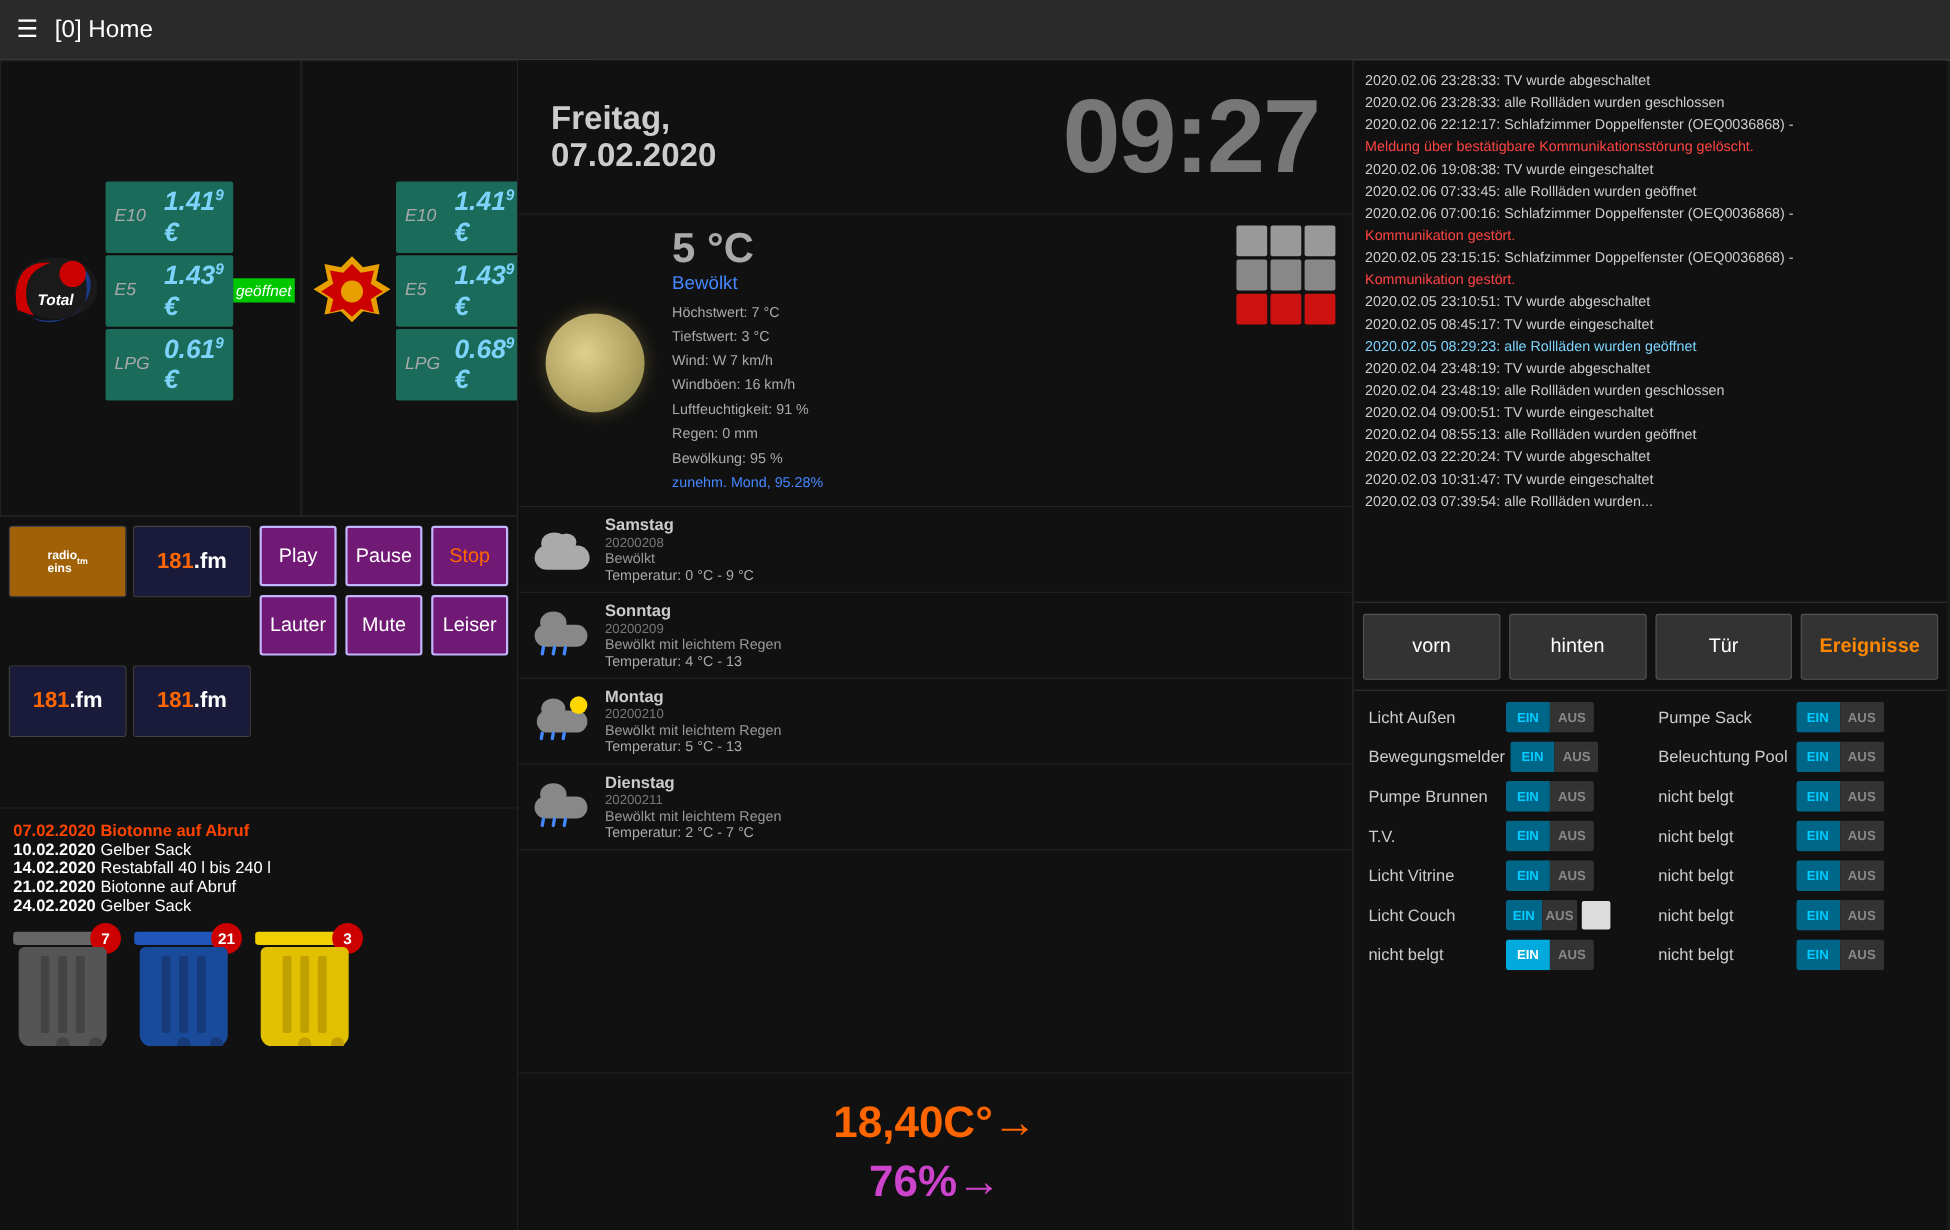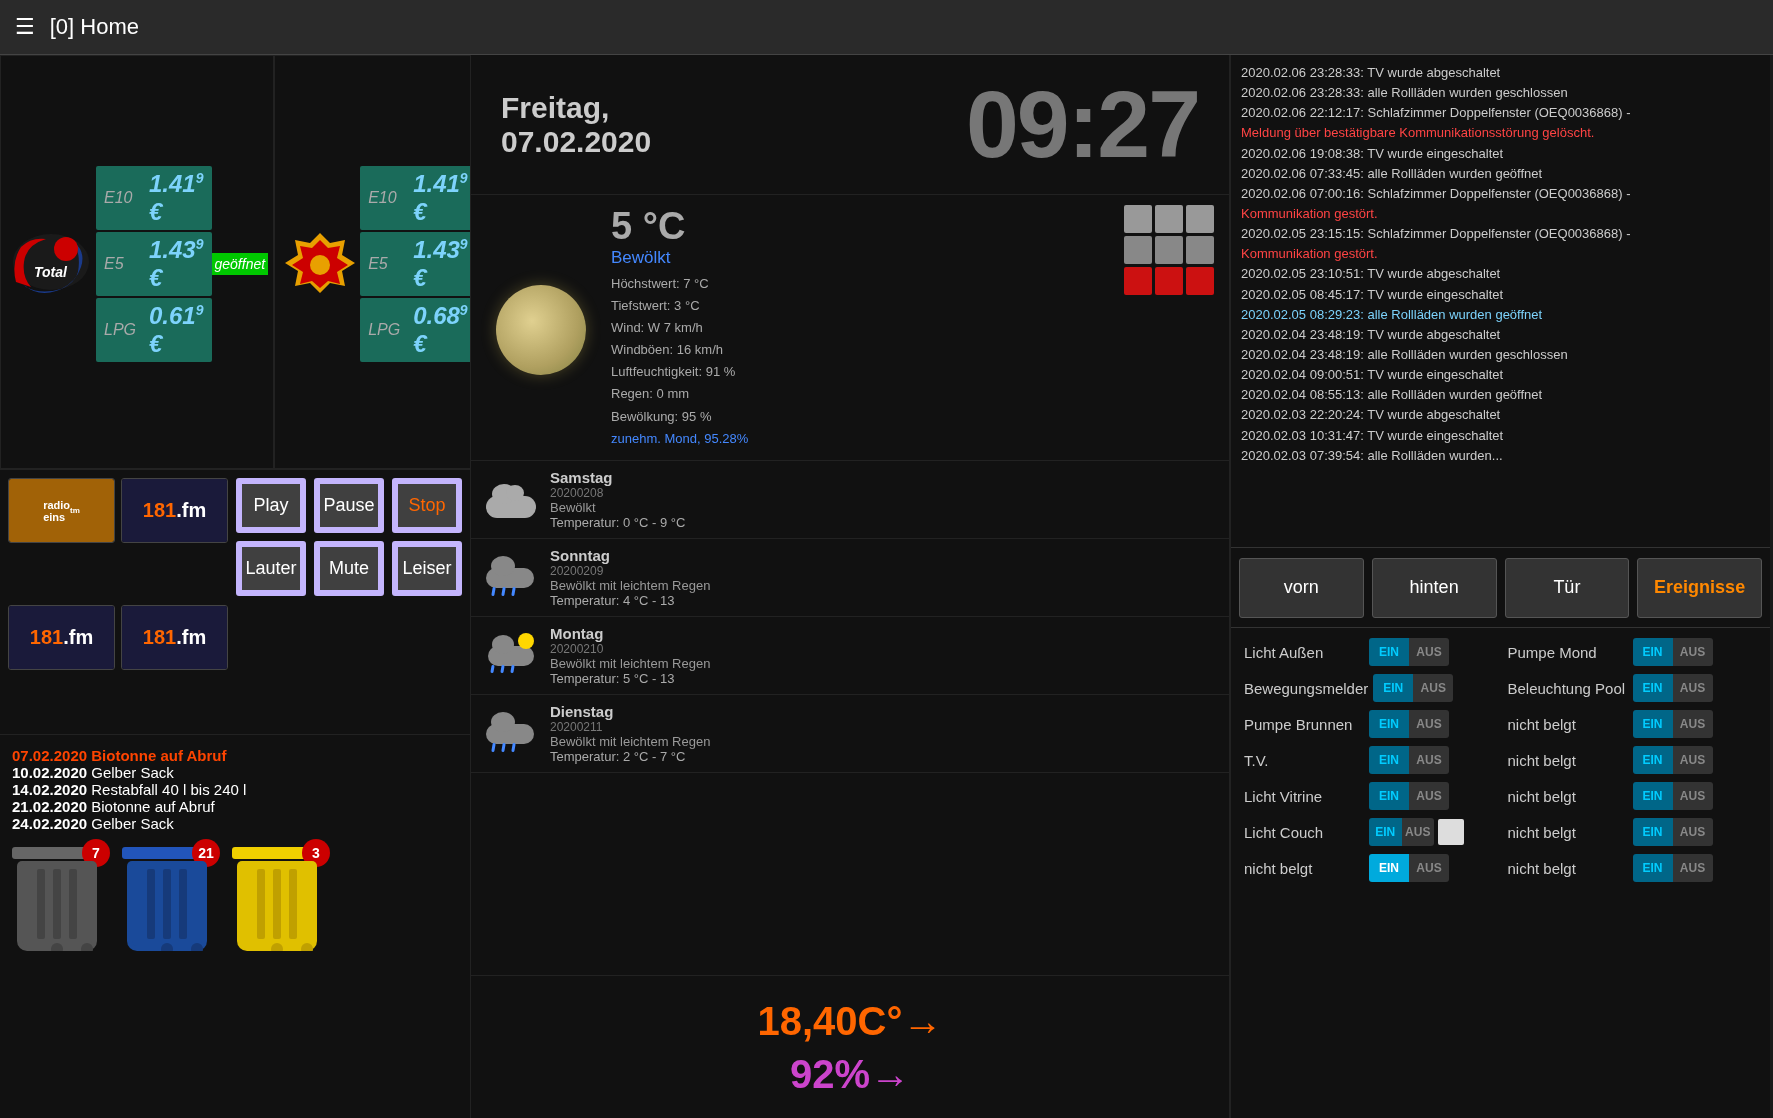--- a/index.html
+++ b/index.html
@@ -117,22 +117,22 @@
       display: flex;
       gap: 8px;
     }
     .media-controls-bottom {
       display: flex;
       gap: 8px;
     }
     .media-btn {
       flex: 1;
       height: 55px;
-      background: #404040;
-      border: 6px solid #c4b5fd;
+      background: #701a75;
+      border: 2px solid #c4b5fd;
       color: #fff;
       font-size: 18px;
       cursor: pointer;
       border-radius: 3px;
       display: flex;
       align-items: center;
       justify-content: center;
     }
     .media-btn.stop-btn { color: #ff6600; }
     .trash-icons {
@@ -657,21 +657,21 @@
           <div class="forecast-day">Dienstag</div>
           <div class="forecast-date">20200211</div>
           <div class="forecast-condition">Bewölkt mit leichtem Regen</div>
           <div class="forecast-temp">Temperatur: 2 °C -  7 °C</div>
         </div>
       </div>
     </div>
 
     <div style="border-top:1px solid #222; padding:20px; display:flex; flex-direction:column; align-items:center; justify-content:center; gap:8px; flex-shrink:0; height:145px;">
       <div style="font-size:40px; color:#ff6600; font-weight:bold;">18,40C°→</div>
-      <div style="font-size:40px; color:#cc44cc; font-weight:bold;">92%→</div>
+      <div style="font-size:40px; color:#cc44cc; font-weight:bold;">76%→</div>
     </div>
   </div>
 
   <div style="grid-column:3; grid-row:1/4; display:flex; flex-direction:column; background:#111; border-left:1px solid #222;">
 
     <div style="flex:1; padding:8px 10px; overflow:hidden; font-size:13px; line-height:1.55; border-bottom:1px solid #333;">
       <div style="color:#ccc;">2020.02.06 23:28:33: TV wurde abgeschaltet</div>
       <div style="color:#ccc;">2020.02.06 23:28:33: alle Rollläden wurden geschlossen</div>
       <div style="color:#ccc;">2020.02.06 22:12:17: Schlafzimmer Doppelfenster (OEQ0036868) -</div>
       <div style="color:#ff4444;">Meldung über bestätigbare Kommunikationsstörung gelöscht.</div>
@@ -703,21 +703,21 @@
     <div style="flex:1; padding:8px; display:grid; grid-template-columns:1fr 1fr; gap:4px; align-content:start;">
 
       <div class="switch-row">
         <span class="switch-label">Licht Außen</span>
         <div class="switch-toggle">
           <div class="switch-on">EIN</div>
           <div class="switch-off switch-active-off">AUS</div>
         </div>
       </div>
       <div class="switch-row">
-        <span class="switch-label">Pumpe Mond</span>
+        <span class="switch-label">Pumpe Sack</span>
         <div class="switch-toggle">
           <div class="switch-on">EIN</div>
           <div class="switch-off">AUS</div>
         </div>
       </div>
 
       <div class="switch-row">
         <span class="switch-label">Bewegungsmelder</span>
         <div class="switch-toggle">
           <div class="switch-on">EIN</div>

